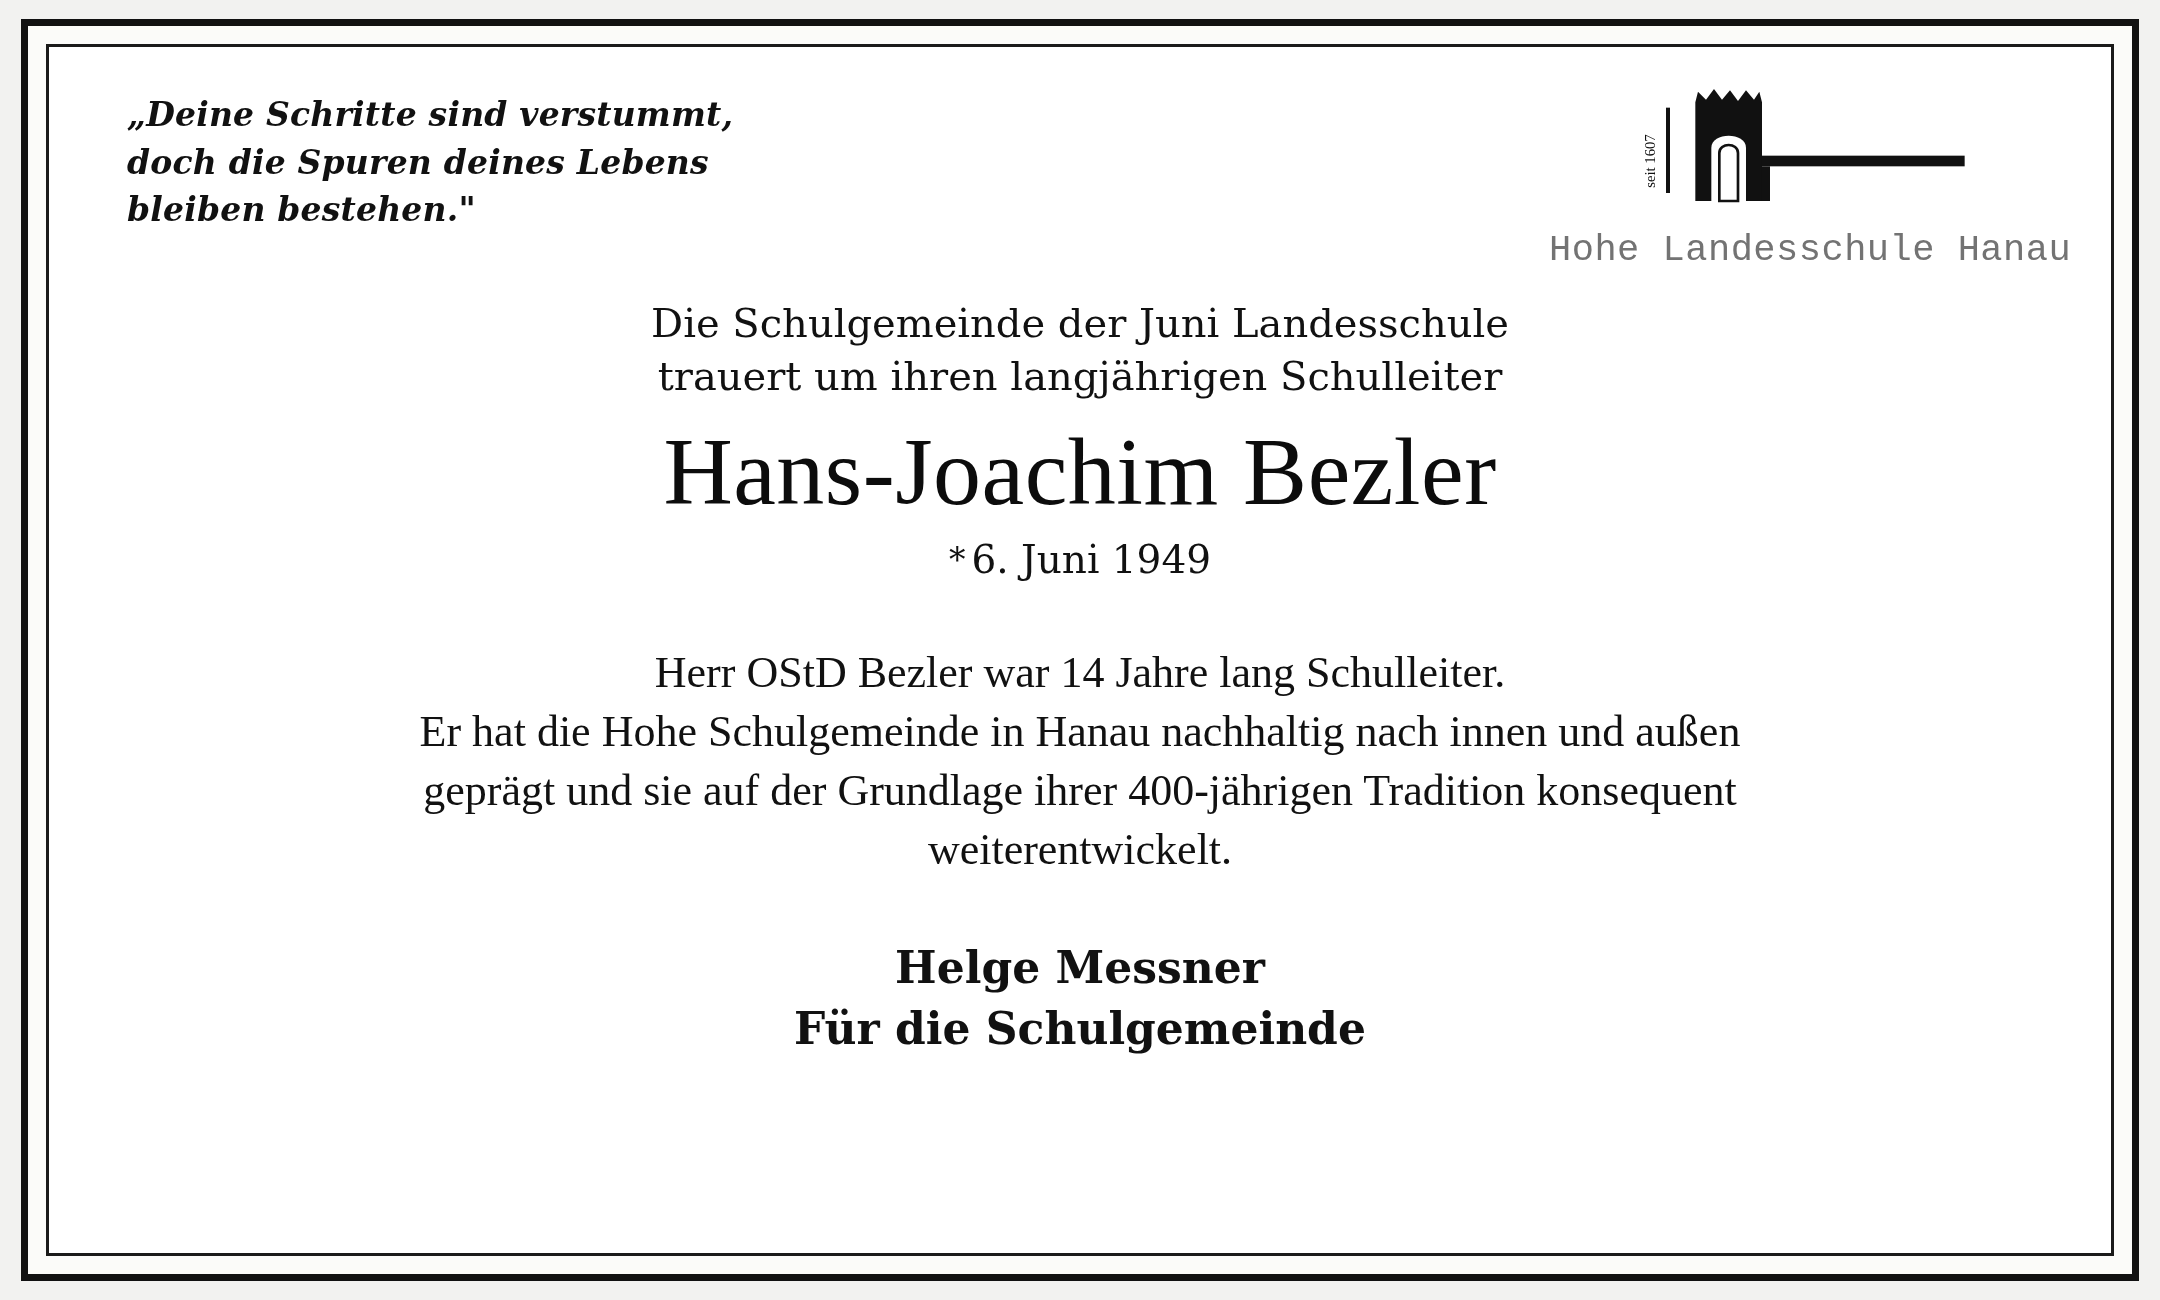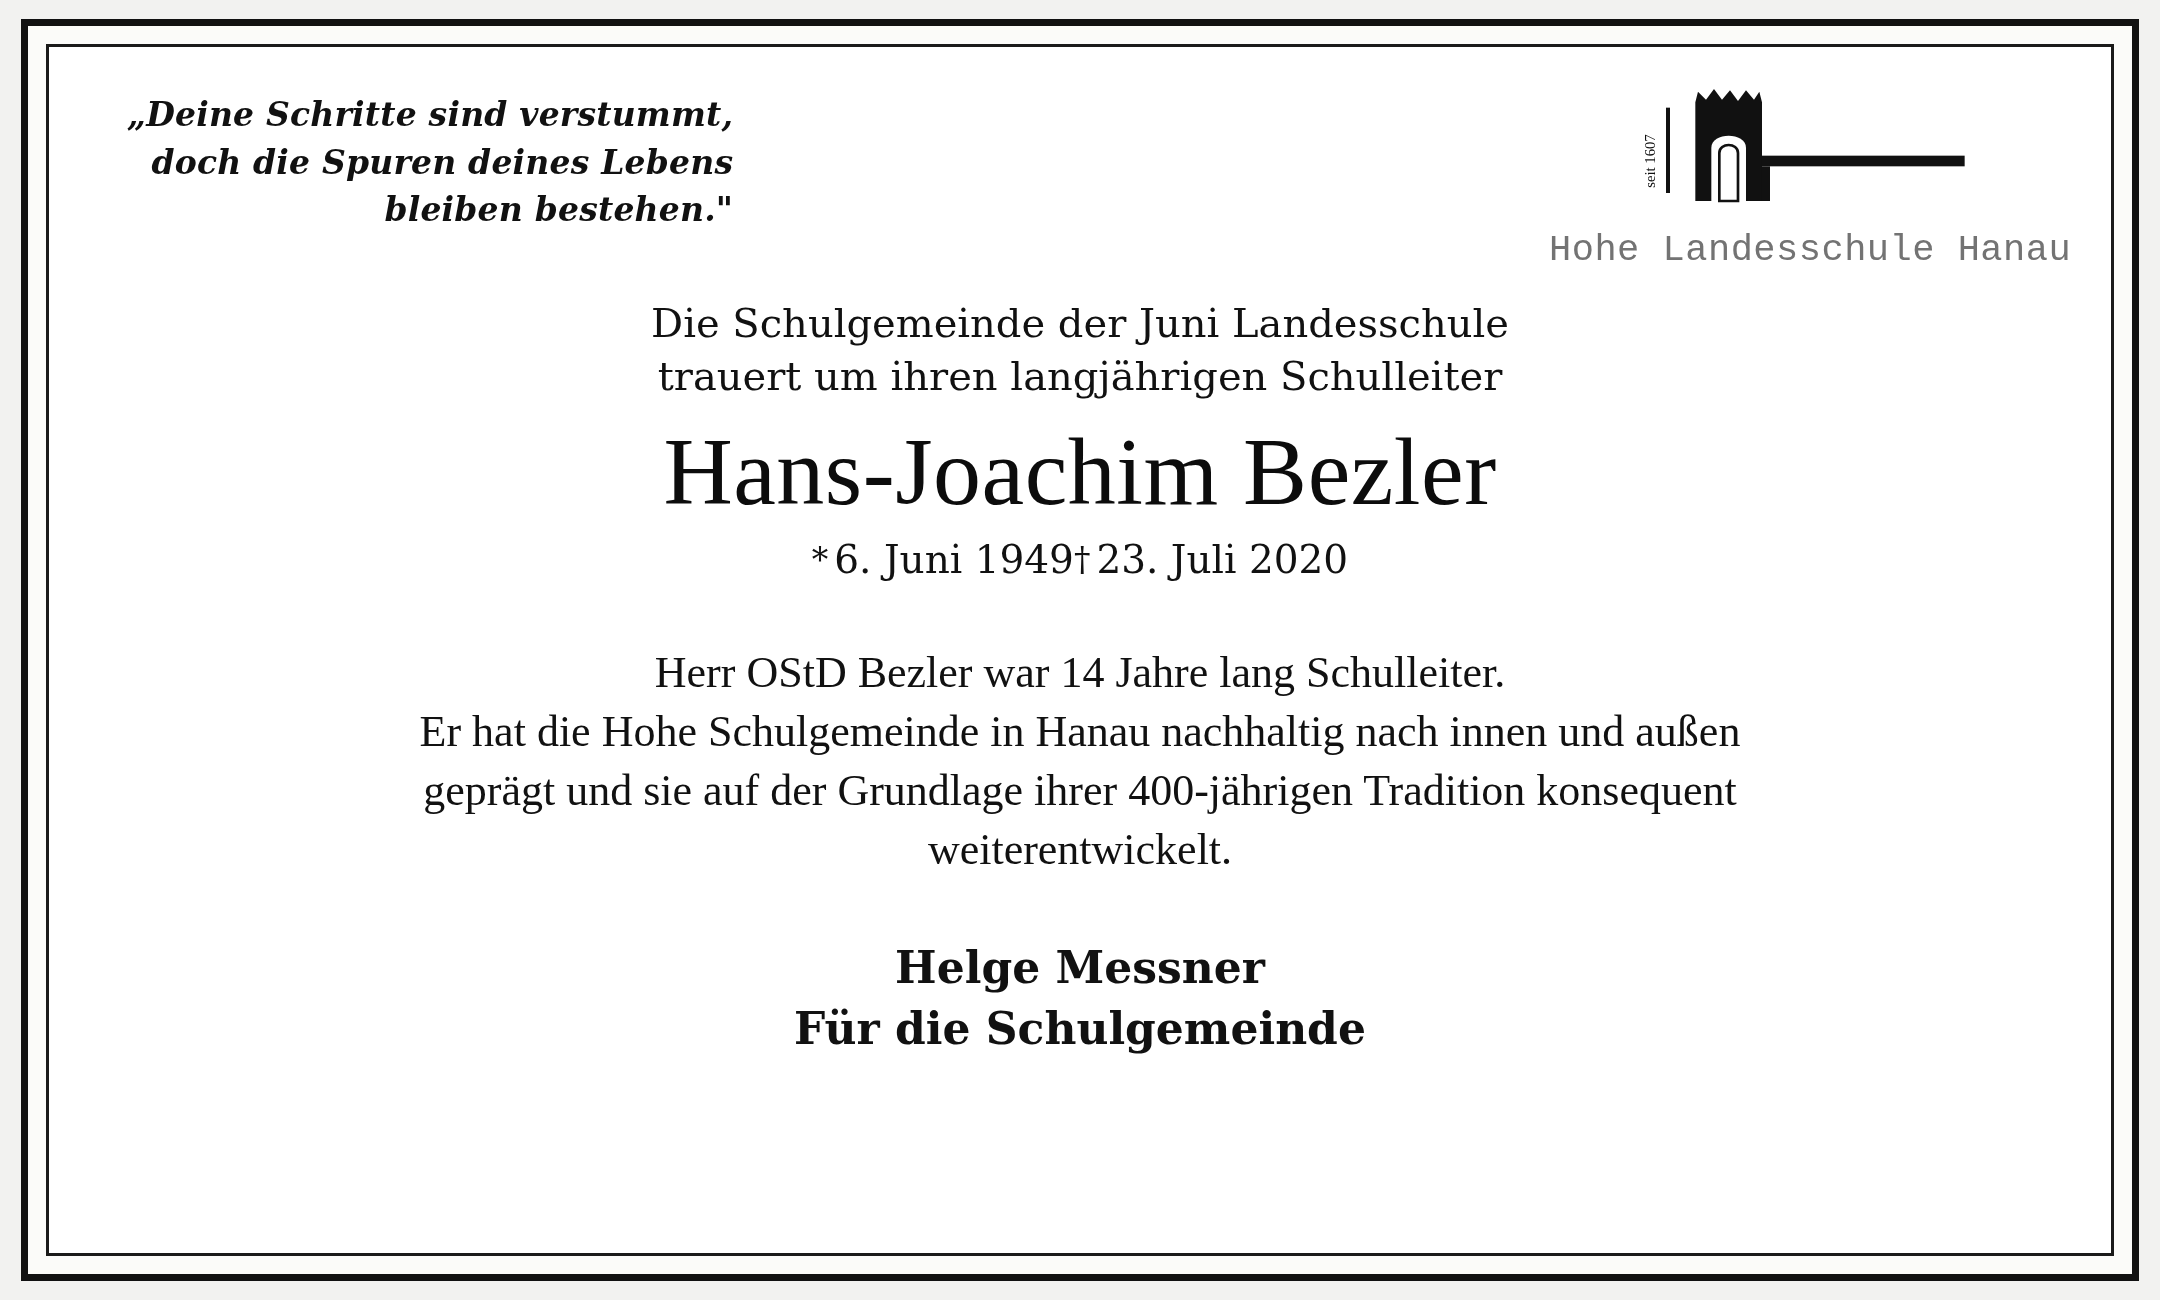--- a/index.html
+++ b/index.html
@@ -51,21 +51,20 @@
     position: absolute;
     left: 78px;
     top: 44px;
     font-family: "DejaVu Serif", serif;
     font-style: italic;
     font-weight: 700;
     font-size: 33px;
     line-height: 1.44;
     color: #111111;
     letter-spacing: 0.2px;
-    text-align: right;
   }
   .quote div { white-space: nowrap; }
 
   
   .logo {
     position: absolute;
     right: 62px;
     top: 26px;
     width: 500px;
     text-align: center;
@@ -178,23 +177,20 @@
           <div>Die Schulgemeinde der Juni Landesschule</div>
           <div>trauert um ihren langjährigen Schulleiter</div>
         </div>
 
         <div class="name">Hans-Joachim Bezler</div>
 
         <div class="dates">
           <div class="date-item">
             <span class="sym">*</span><span>6. Juni 1949</span>
           </div>
-          <div class="date-item">
-            <span class="sym">†</span><span>23. Juli 2020</span>
-          </div>
         </div>
 
         <div class="description">
           <div>Herr OStD Bezler war 14 Jahre lang Schulleiter.</div>
           <div>Er hat die Hohe Schulgemeinde in Hanau nachhaltig nach innen und außen</div>
           <div>geprägt und sie auf der Grundlage ihrer 400-jährigen Tradition konsequent</div>
           <div>weiterentwickelt.</div>
         </div>
 
         <div class="signature">

